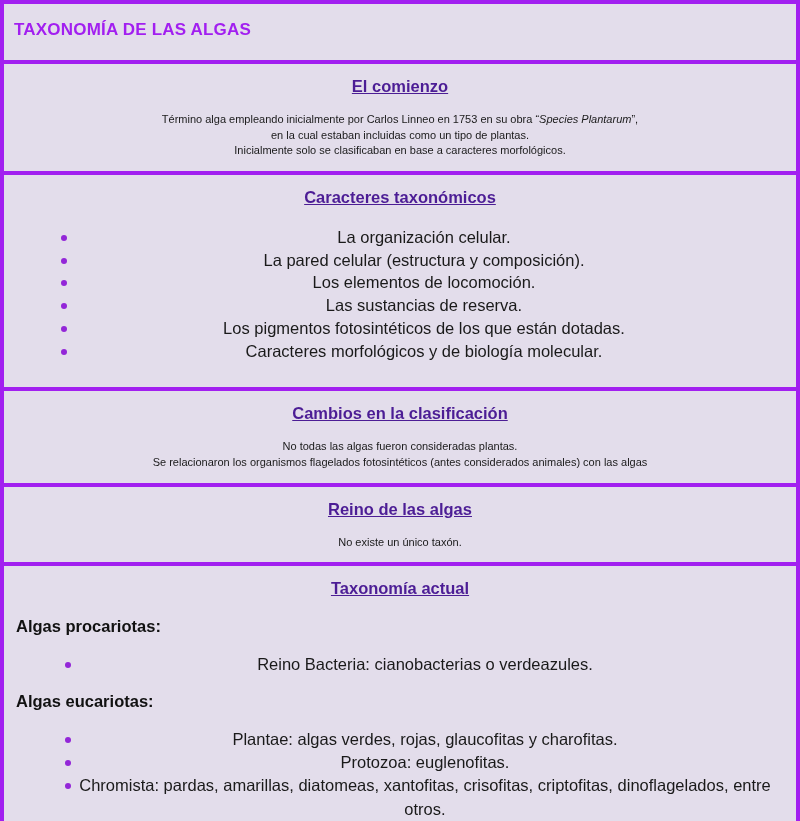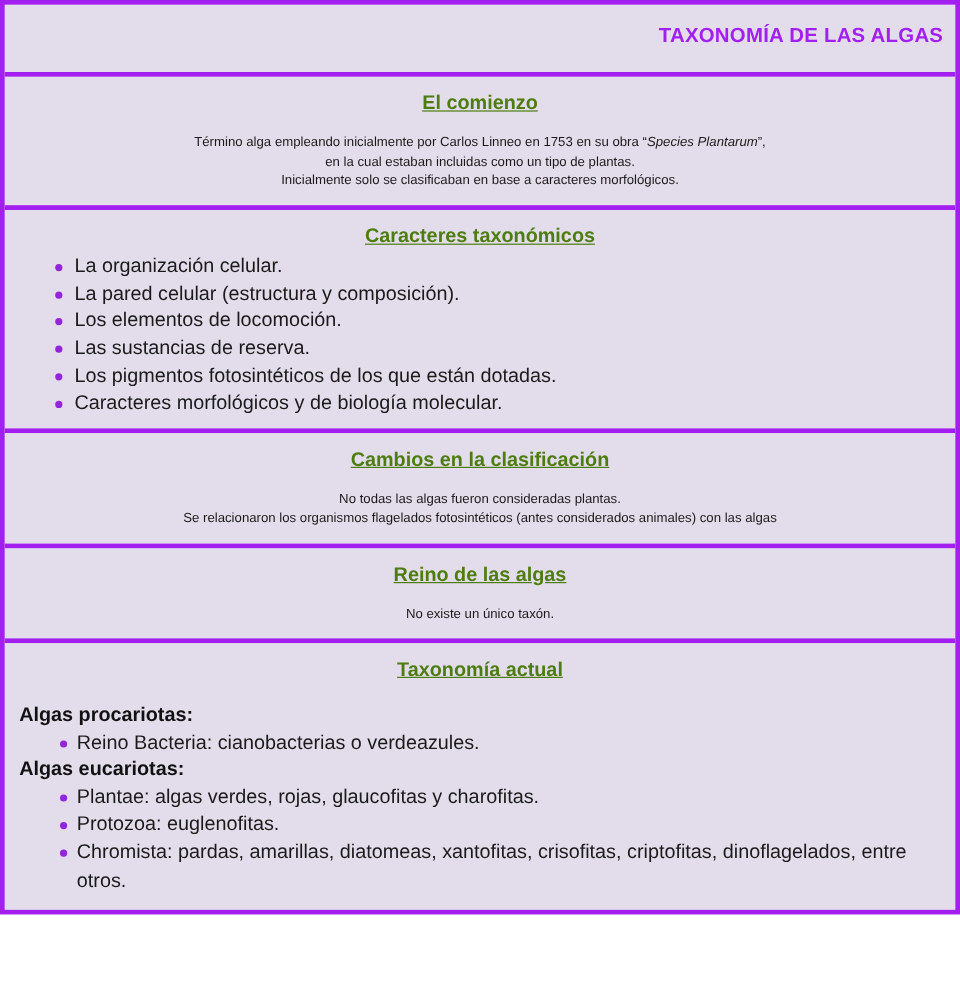--- a/index.html
+++ b/index.html
@@ -26,31 +26,31 @@
     border-bottom: 4px solid #a21ff0;
     background: #e3ddeb;
     box-sizing: border-box;
     padding: 7px 10px 10px 10px;
   }
   .section:last-child {
     border-bottom: none;
   }
 
   .main-title {
-    text-align: right;
+    text-align: left;
     color: #a21ff0;
     font-weight: bold;
     font-size: 17px;
     letter-spacing: 0.2px;
     padding: 9px 0 10px 0;
   }
 
   .section-heading {
     text-align: center;
-    color: #4d7c0f;
+    color: #4c1d95;
     font-weight: bold;
     font-size: 16.5px;
     text-decoration: underline;
     padding: 6px 0 4px 0;
   }
 
   .para-block {
     padding-top: 12px;
     padding-bottom: 2px;
   }
@@ -59,22 +59,23 @@
     font-size: 11px;
     line-height: 1.42;
     color: #1a1a1a;
   }
   .para i {
     font-style: italic;
   }
 
   ul.bullets {
     list-style: none;
-    margin: 0;
+    margin: 15px;
     padding: 0;
+    text-align: center;
   }
   ul.bullets li {
     position: relative;
     padding-left: 48px;
     font-size: 16.5px;
     line-height: 1.38;
     color: #1a1a1a;
     margin: 0;
   }
   ul.bullets li::before {

